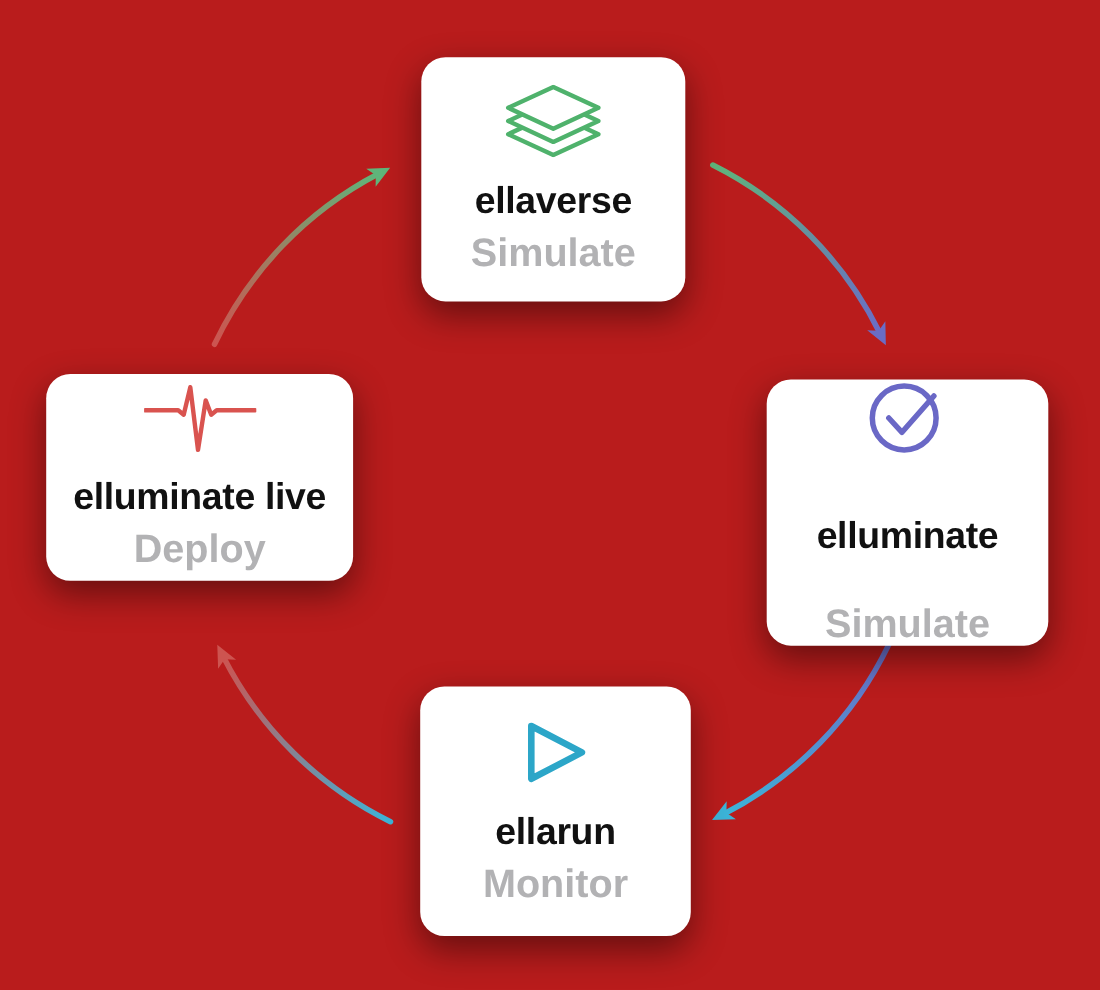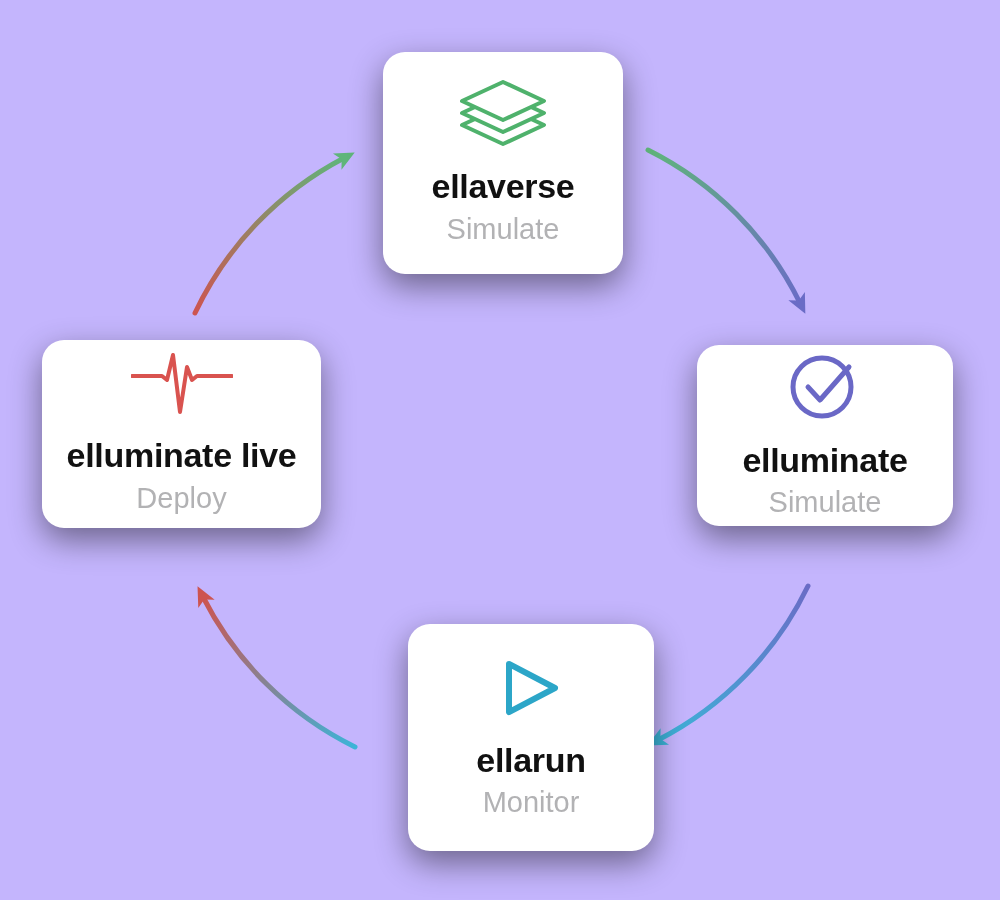--- a/index.html
+++ b/index.html
@@ -1,29 +1,29 @@
 <!DOCTYPE html>
 <html><head>
 <meta charset="utf-8">
 <style>
   html,body{margin:0;padding:0;background:#000;}
   body{width:1000px;height:900px;overflow:hidden;font-family:"Liberation Sans",sans-serif;}
-  .stage{position:relative;width:1000px;height:900px;background:#c4b5fd;}
+  .stage{position:relative;width:1000px;height:900px;background:#b91c1c;}
   .arrows-layer{position:absolute;left:0;top:0;width:1000px;height:900px;}
   .card{
     position:absolute;background:#fff;border-radius:22px;
     display:flex;flex-direction:column;align-items:center;justify-content:center;
     box-shadow:0 12px 32px rgba(0,0,0,0.45);
   }
   .card .icon{display:block;margin-bottom:22px;}
   .card .title{font-size:34px;font-weight:600;color:#111111;letter-spacing:-0.3px;line-height:1.1;white-space:nowrap;}
-  .card .subtitle{font-size:29px;font-weight:400;color:#b2b2b4;margin-top:8px;line-height:1.1;}
+  .card .subtitle{font-size:36px;font-weight:700;color:#b2b2b4;margin-top:8px;line-height:1.1;}
   .card-top{left:383px;top:52px;width:240px;height:222px;}
-  .card-right{left:697px;top:345px;width:256px;height:181px;}
-  .card-bottom{left:382px;top:624px;width:246px;height:227px;margin-left:26px;}
+  .card-right{left:697px;top:345px;width:256px;height:242px;justify-content:space-between;}
+  .card-bottom{left:382px;top:624px;width:246px;height:227px;}
   .card-left{left:42px;top:340px;width:279px;height:188px;}
 </style>
 </head>
 <body>
 
 <div class="stage">
 
   <svg class="arrows-layer" width="1000" height="900" viewBox="0 0 1000 900" fill="none">
     <defs>
       <linearGradient id="g1" gradientUnits="userSpaceOnUse" x1="648" y1="150" x2="800" y2="303">

